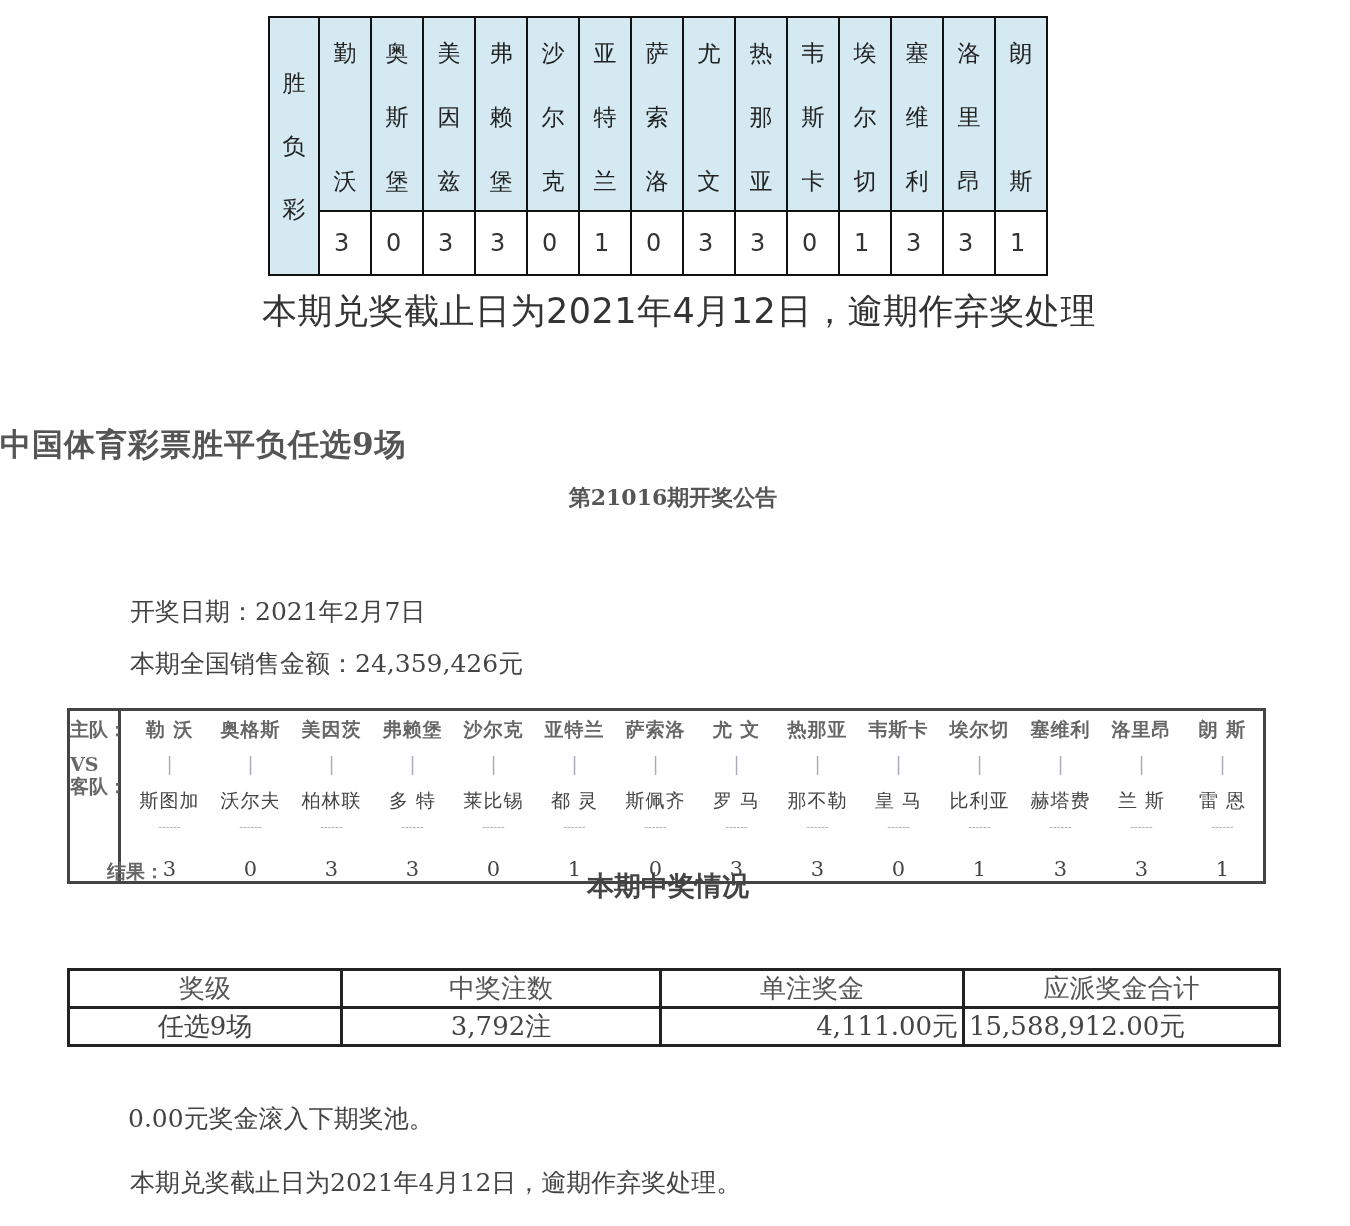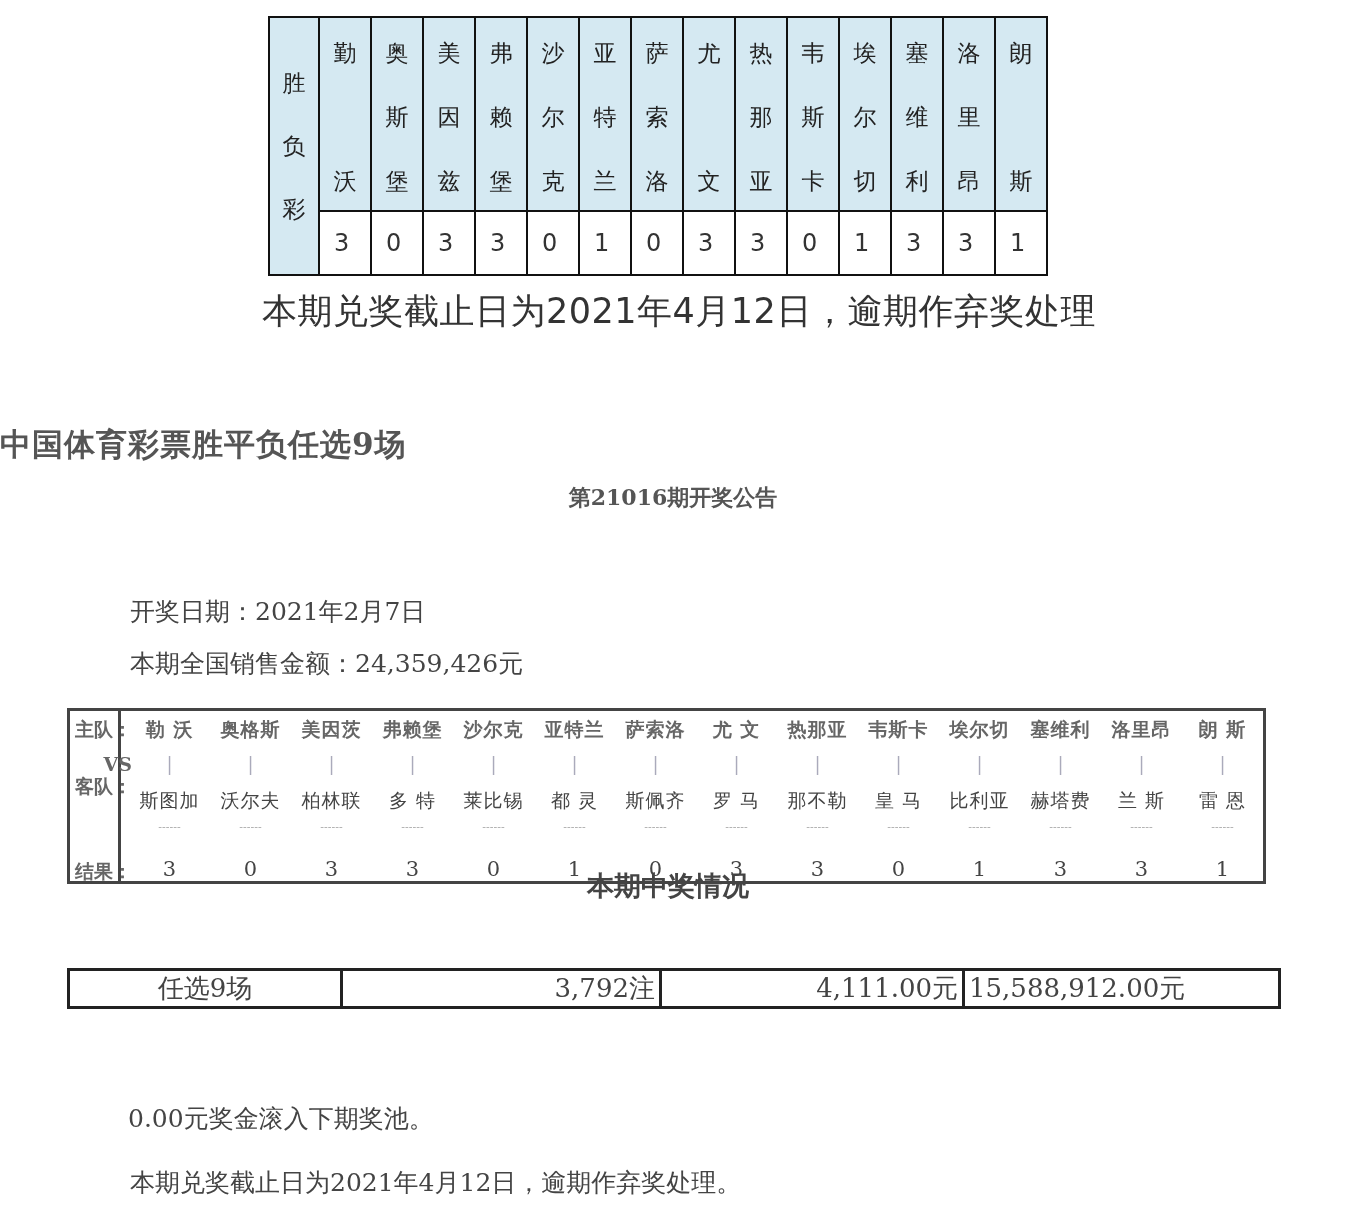--- a/index.html
+++ b/index.html
@@ -26,38 +26,38 @@
                font-family: "DejaVu Serif", serif; font-size: 31px; color: #555; font-weight: bold; letter-spacing: 1px; }
   .ann-sub { position: absolute; left: 0; width: 1346px; top: 483px; text-align: center;
              font-family: "DejaVu Serif", serif; font-size: 22px; color: #555; font-weight: bold; }
   .info-line { position: absolute; left: 130px; font-family: "DejaVu Serif", serif; font-size: 25px; color: #444; }
 
   
   .match-box { position: absolute; left: 67px; top: 708px; width: 1199px; height: 176px;
                border: 3px solid #444; box-sizing: border-box; display: flex;
                font-family: "DejaVu Serif", serif; }
   .match-labels { width: 62px; border-right: 3px solid #444; position: relative; color: #666; font-size: 19px; font-weight: bold; }
-  .match-labels div { position: absolute; left: 0; width: 62px; text-align: right; }
+  .match-labels div { position: absolute; left: 0; width: 62px; text-align: left; }
   .match-cols { flex: 1; display: flex; padding-left: 8px; }
   .match-col { width: 81px; position: relative; color: #555; font-size: 19px; }
   .match-col > div { position: absolute; left: 0; width: 81px; text-align: center; }
   .m-home { top: 6px; font-weight: bold; color: #666; letter-spacing: 1px; }
   .m-bar { top: 42px; color: #aab; font-size: 18px; }
   .m-away { top: 77px; color: #444; letter-spacing: 1px; }
   .m-dash { top: 110px; color: #aaa; font-size: 11px; }
   .m-res { top: 146px; font-size: 21px; color: #444; }
 
   
   .prize-heading { position: absolute; left: 0; width: 1336px; top: 868px; text-align: center;
                    font-family: "DejaVu Serif", serif; font-size: 27px; color: #444; font-weight: bold; }
   .prize-table { position: absolute; left: 67px; top: 968px; border-collapse: collapse;
                  font-family: "DejaVu Serif", serif; color: #444; }
   .prize-table td { border: 3px solid #222; height: 34px; padding: 0 4px; font-size: 26px; }
   .prize-table .c1 { width: 262px; text-align: center; }
-  .prize-table .c2 { width: 308px; text-align: right; }
+  .prize-table .c2 { width: 308px; text-align: center; }
   .prize-table .c3 { width: 292px; text-align: right; }
   .prize-table .c4 { width: 305px; }
   .prize-table .hdr { text-align: center; color: #555; }
   .tiny-dash { font-size: 8px; color: #999; vertical-align: middle; }
 
   .foot-line { position: absolute; left: 128px; font-family: "DejaVu Serif", serif; font-size: 25px; color: #444; }
 </style>
 </head>
 <body>
 
@@ -197,23 +197,23 @@
 <div class="info-line" style="top:595px;">
   <span>开奖日期：</span><span>2021年2月7日</span>
 </div>
 <div class="info-line" style="top:647px;">
   <span>本期全国销售金额：</span><span>24,359,426元</span>
 </div>
 
 <div class="match-box">
   <div class="match-labels">
     <div style="top:6px;">主队：</div>
-    <div style="top:42px; text-align:right;">VS</div>
+    <div style="top:42px; text-align:left;">VS</div>
     <div style="top:63px;">客队：</div>
-    <div style="top:148px;">结果：</div>
+    <div style="top:148px;padding-left:37px;">结果：</div>
   </div>
   <div class="match-cols">
     <div class="match-col">
         <div class="m-home">勒 沃</div>
         <div class="m-bar">|</div>
         <div class="m-away">斯图加</div>
         <div class="m-dash">------</div>
         <div class="m-res">3</div>
       </div>
     <div class="match-col">
@@ -307,20 +307,26 @@
         <div class="m-dash">------</div>
         <div class="m-res">1</div>
       </div>
   </div>
 </div>
 
 <div class="prize-heading">本期中奖情况</div>
 
 <table class="prize-table">
   <tbody>
+      <tr>
+    <td class="c1 hdr">奖级</td>
+    <td class="c2 hdr">中奖注数</td>
+    <td class="c3 hdr">单注奖金</td>
+    <td class="c4 hdr">应派奖金合计</td>
+  </tr>
   <tr>
     <td class="c1">任选9场</td>
     <td class="c2">3,792注</td>
     <td class="c3">4,111.00元</td>
     <td class="c4">15,588,912.00元</td>
   </tr>
 </tbody>
   </table>
 
 <div class="foot-line" style="top:1102px;">0.00元奖金滚入下期奖池。</div>

